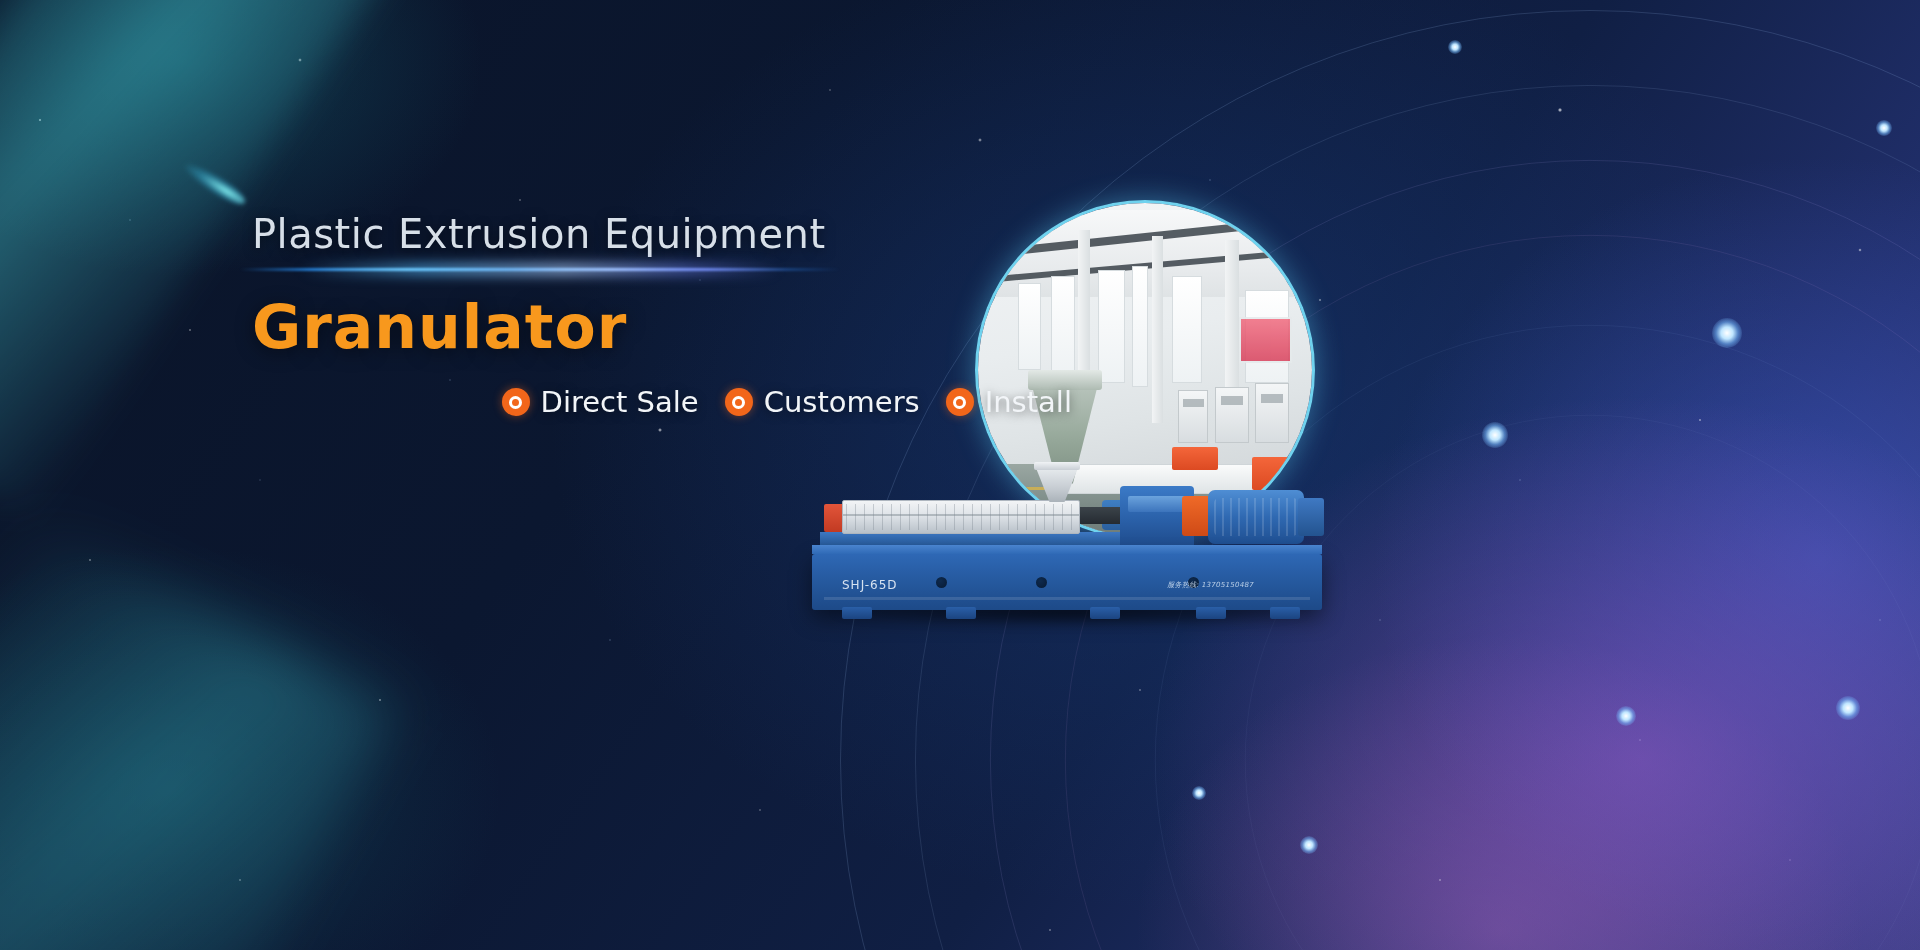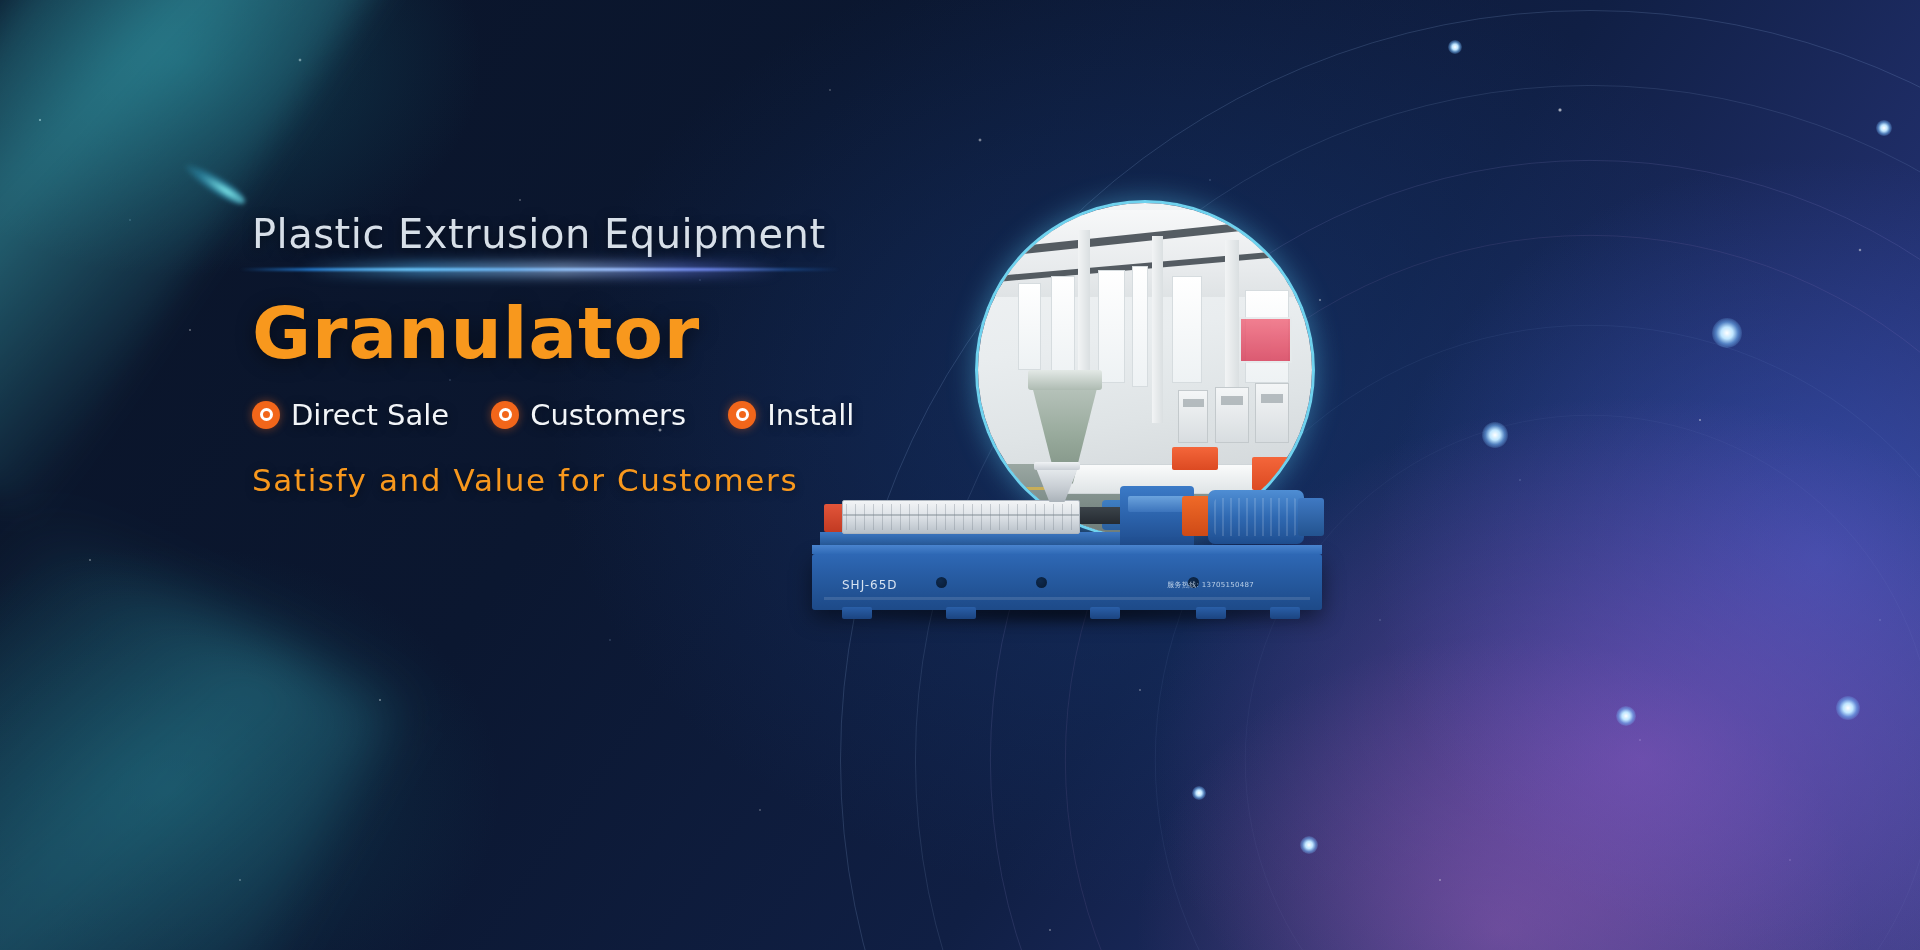--- a/index.html
+++ b/index.html
@@ -102,27 +102,27 @@
     filter:blur(1px);
   }
   .lightbar::after{
     content:""; position:absolute; left:60px; top:1px; width:480px; height:13px;
     background:linear-gradient(90deg, rgba(40,140,255,0) 0%, rgba(90,190,255,.55) 25%, rgba(170,205,255,.65) 55%, rgba(120,140,255,.45) 80%, rgba(40,120,220,0) 100%);
     filter:blur(6px);
   }
 
   .title{
     font-family:"DejaVu Sans", sans-serif;
-    font-size:72px; font-weight:700; color:#f8981d; line-height:1.05;
+    font-size:60px; font-weight:700; color:#f8981d; line-height:1.05;
     letter-spacing:1px; white-space:nowrap;
     text-shadow:0 3px 18px rgba(0,0,0,.5);
     margin-top:18px;
   }
 
-  .features{display:flex; align-items:center; gap:42px; margin-top:26px;}
+  .features{display:flex; align-items:center; gap:26px; margin-top:26px;justify-content:flex-end;}
   .feat{display:flex; align-items:center; gap:11px;}
   .dot-icon{
     width:28px; height:28px; border-radius:50%; background:#f2661a;
     display:flex; align-items:center; justify-content:center; flex:0 0 auto;
     box-shadow:0 0 10px rgba(242,102,26,.45);
   }
   .dot-icon i{
     display:block; width:13px; height:13px; border-radius:50%;
     border:3px solid #ffffff; background:#f2661a;
   }
@@ -190,21 +190,21 @@
     background:linear-gradient(180deg,#2e68b5 0%, #265aa0 45%, #1d4a88 100%);
     border-radius:3px; box-shadow:0 8px 22px rgba(0,0,0,.45);}
   .m-base-top{position:absolute; left:22px; bottom:56px; width:510px; height:9px;
     background:linear-gradient(180deg,#4a84cf,#2f6ab6);}
   .m-rail{position:absolute; left:34px; bottom:10px; width:486px; height:3px; background:rgba(255,255,255,.12);}
   .m-foot{position:absolute; bottom:-9px; width:30px; height:12px;
     background:linear-gradient(180deg,#2a5fa8,#1b4480); border-radius:2px;}
   .m-label{position:absolute; bottom:18px; left:52px; color:#e6eef8; font-size:12px;
     letter-spacing:1px; font-family:"DejaVu Sans", sans-serif; opacity:.92;}
   .m-label2{position:absolute; bottom:20px; right:96px; color:#cfe0f2; font-size:7px;
-    letter-spacing:.3px; opacity:.85;}
+    letter-spacing:.3px; opacity:.85;font-style:italic;}
   .m-hole{position:absolute; width:11px; height:11px; border-radius:50%;
     background:radial-gradient(circle at 40% 35%, #0e2a4e, #071a33); bottom:22px;}
 
   .m-frame{position:absolute; left:30px; bottom:62px; width:300px; height:16px;
     background:linear-gradient(180deg,#3d77c2,#22538f);}
   .m-barrel{position:absolute; left:52px; bottom:76px; width:238px; height:34px;
     background:linear-gradient(180deg,#f2f4f6 0%, #dde2e7 48%, #b9c1c9 100%);
     border:1px solid #aeb6bf; border-radius:2px;}
   .m-barrel::after{content:""; position:absolute; left:0; top:40%; width:100%; height:2px; background:rgba(120,130,140,.45);}
   .m-ribs{position:absolute; left:56px; bottom:80px; width:228px; height:26px;
@@ -345,17 +345,16 @@
         <span class="feat-label">Customers</span>
       </div>
       <div class="feat">
         <span class="dot-icon">
             <i></i>
           </span>
         <span class="feat-label">Install</span>
       </div>
     </div>
 
-    <div class="tagline">Satisfy and Value for Customers</div>
 
   </div>
 
 </div>
 
 </body></html>

